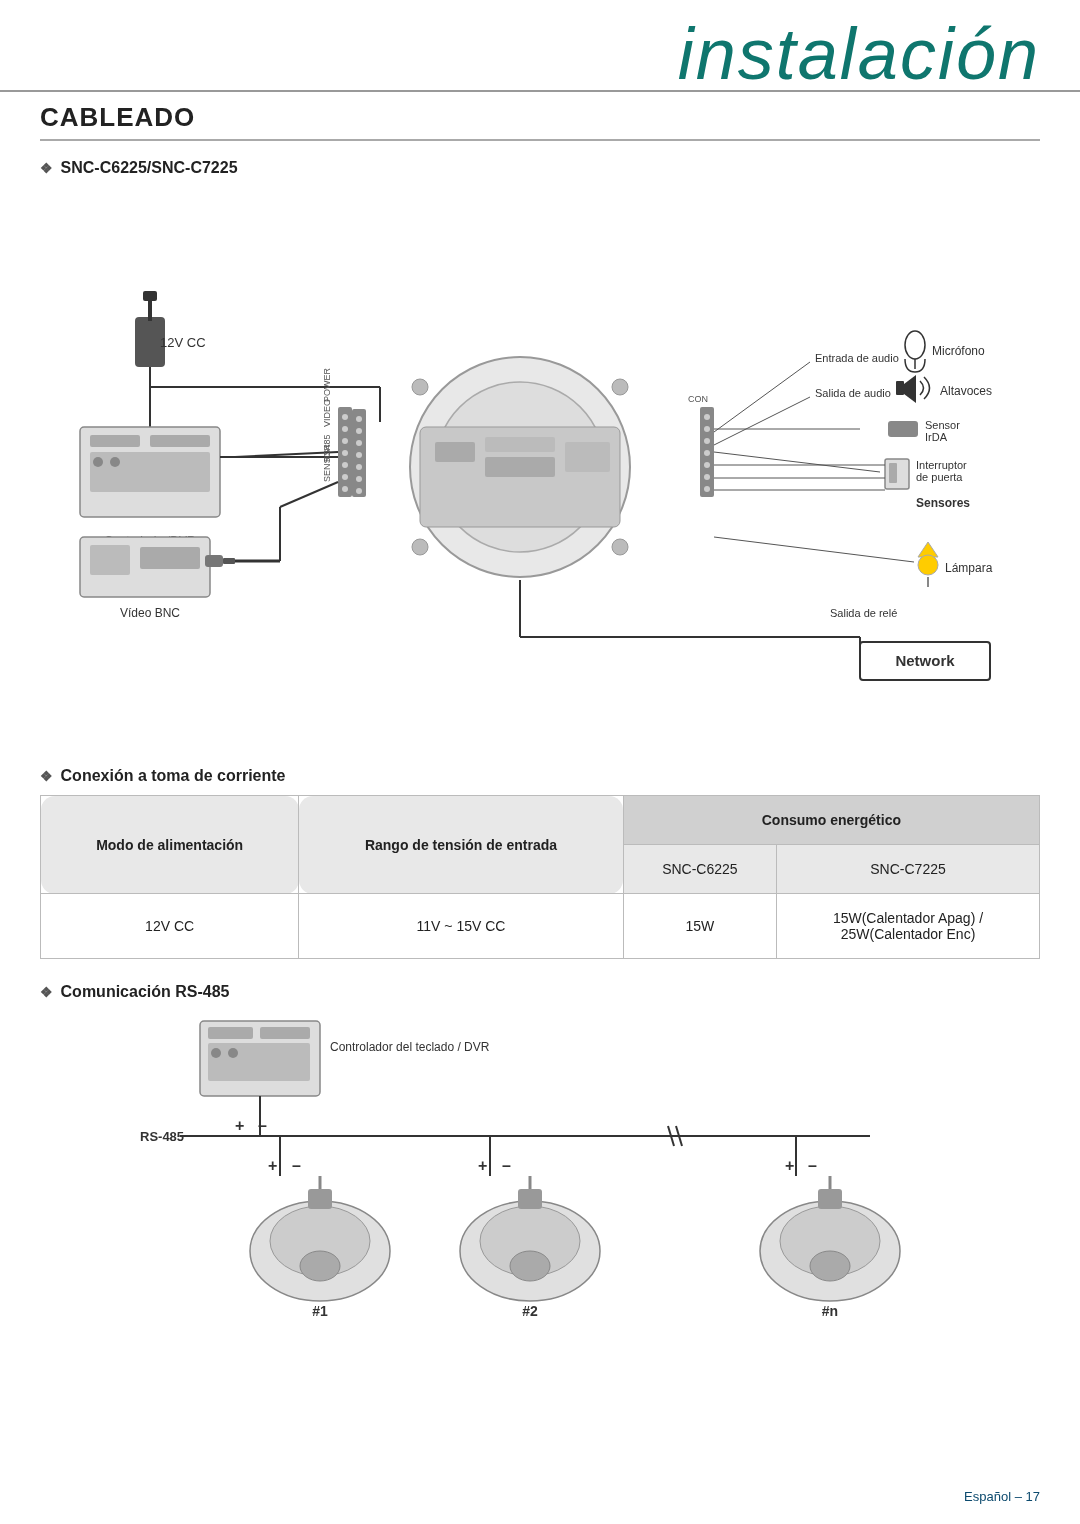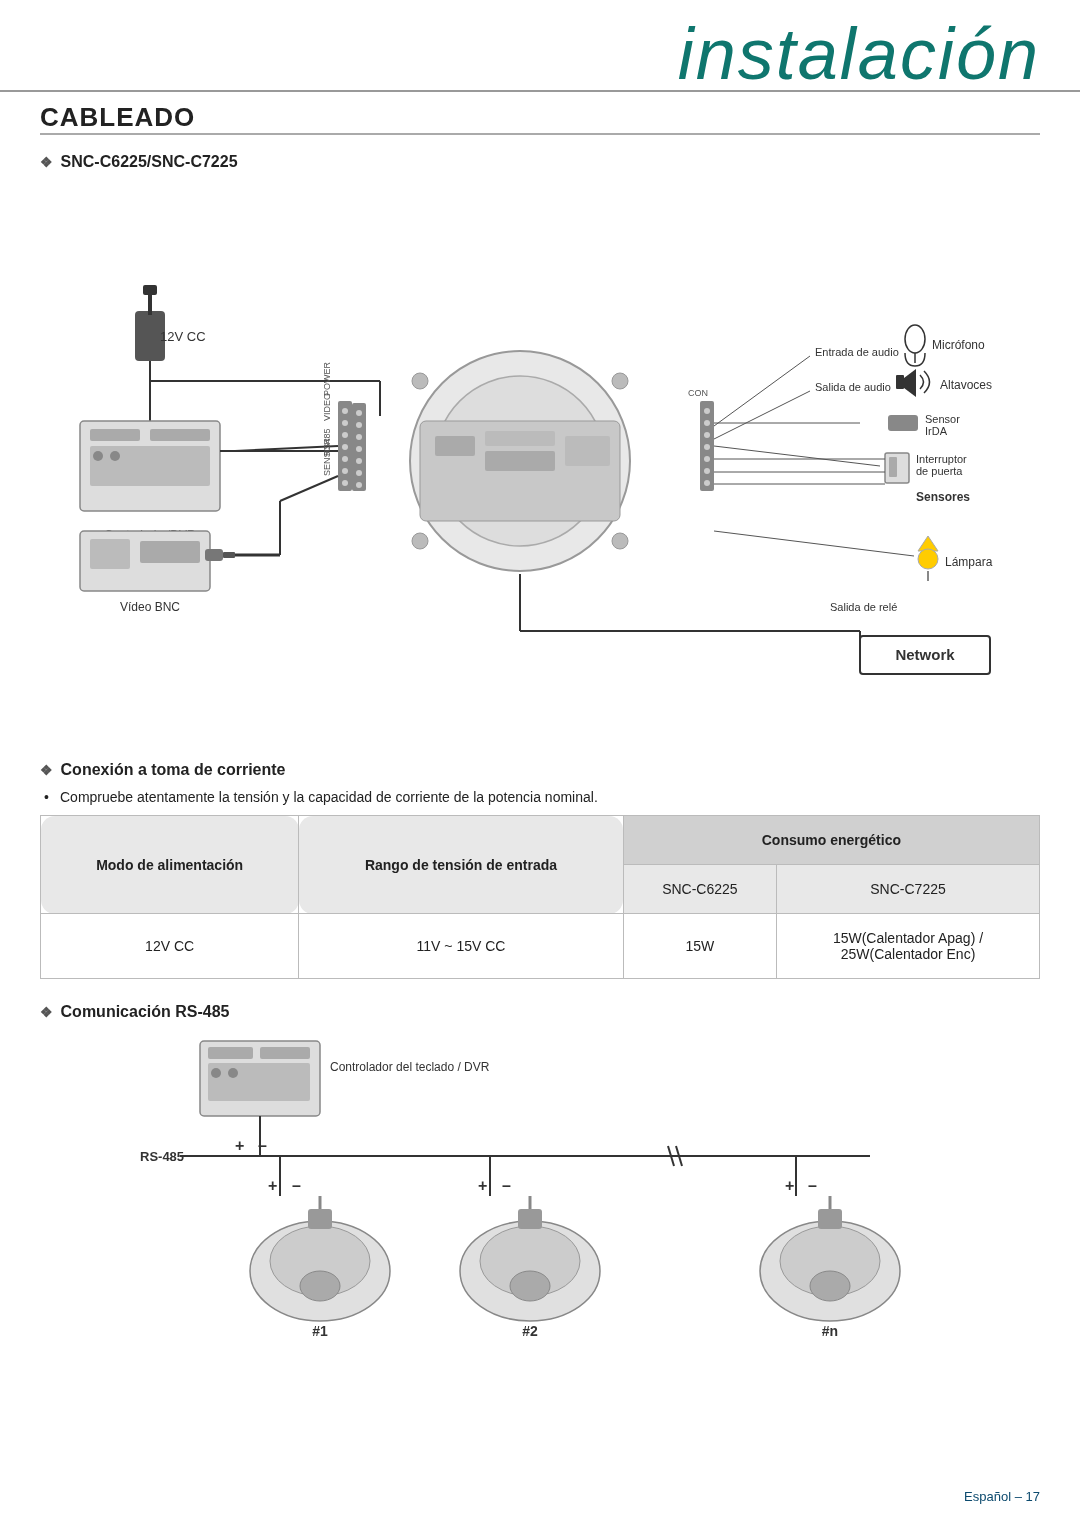--- a/index.html
+++ b/index.html
@@ -33,20 +33,21 @@
     .main-content {
       padding: 0 40px 40px 40px;
     }
 
     
     .section-title {
       font-size: 26px;
       font-weight: 700;
       text-transform: uppercase;
       border-bottom: 2px solid #aaa;
+      padding-bottom: 6px;
       margin-bottom: 18px;
       letter-spacing: 1px;
     }
 
     
     .subsection-title {
       font-size: 16px;
       font-weight: 700;
       margin-bottom: 10px;
       display: flex;
@@ -295,21 +296,20 @@
       <circle cx="319" cy="304" r="3" fill="#ccc"></circle>
 
     </svg>
   </div>
 
   <div class="subsection-title">
     <span class="diamond">❖</span>
     <span>Conexión a toma de corriente</span>
   </div>
 
-  <div class="bullet-text">Compruebe atentamente la tensión y la capacidad de corriente de la potencia nominal.</div>
 
   <table class="info-table">
     <thead>
       <tr>
         <th rowspan="2" class="col-header-left">Modo de alimentación</th>
         <th rowspan="2" class="col-header-left">Rango de tensión de entrada</th>
         <th colspan="2">Consumo energético</th>
       </tr>
       <tr>
         <th>SNC-C6225</th>

